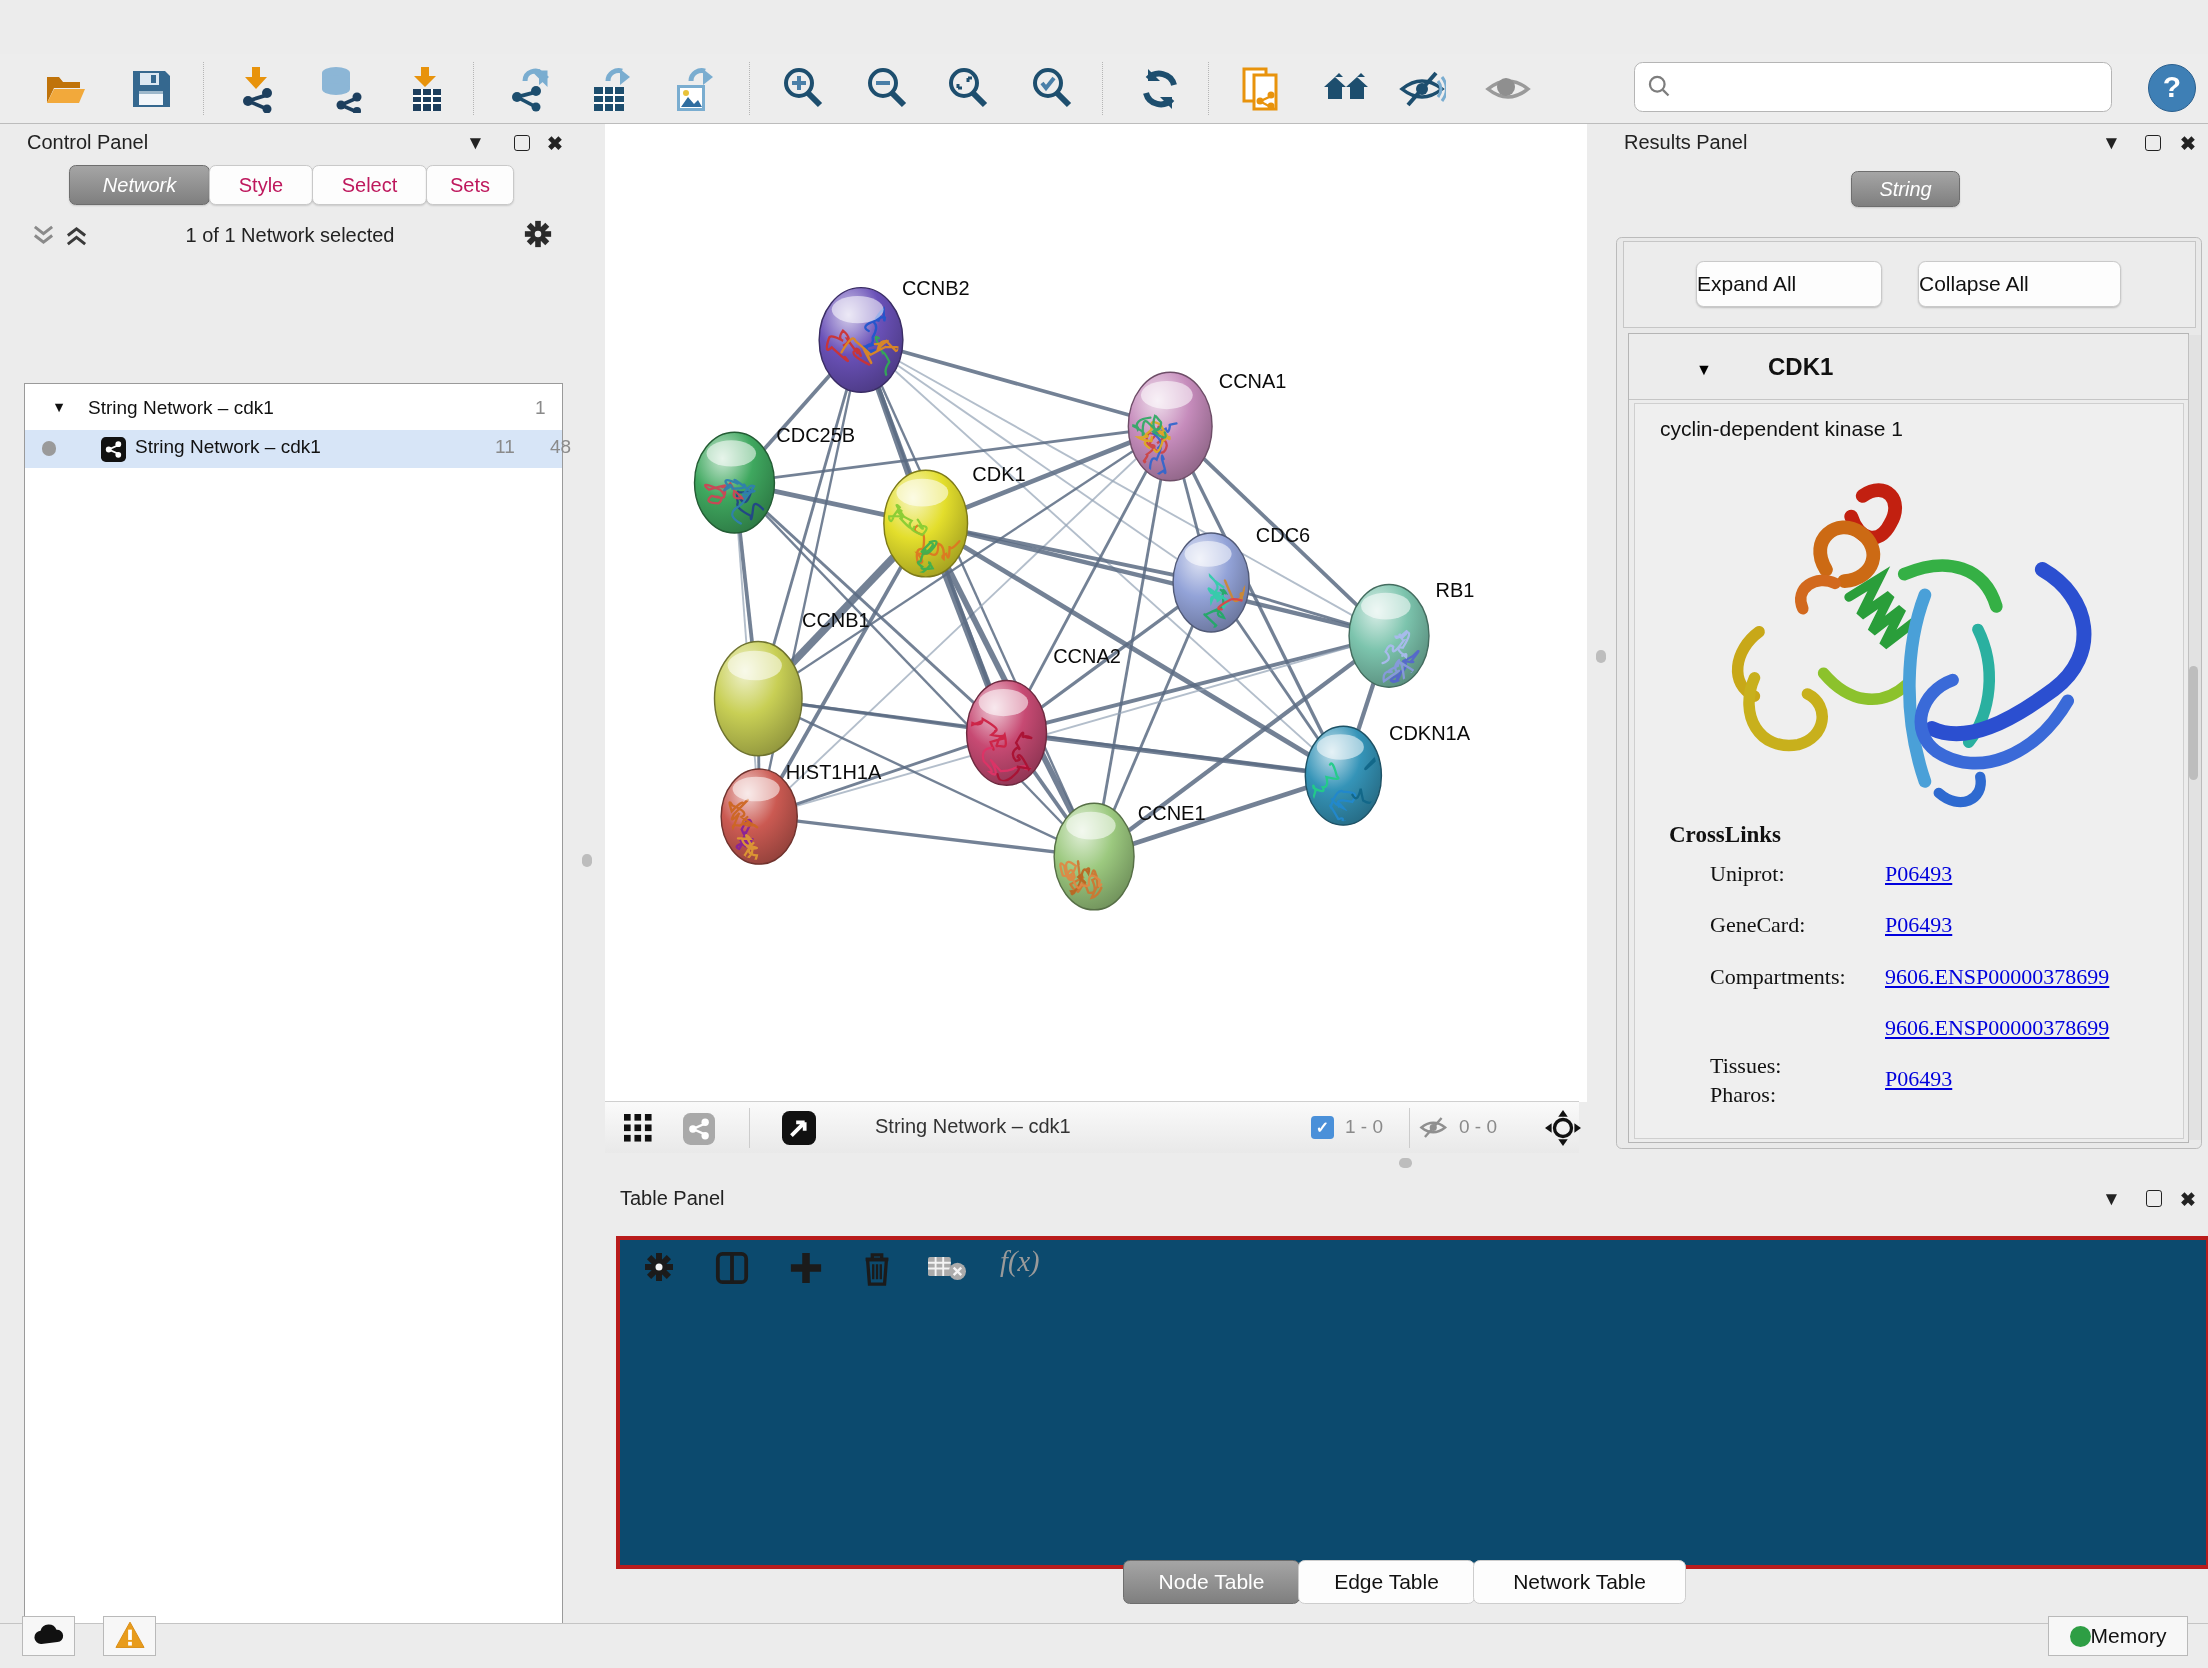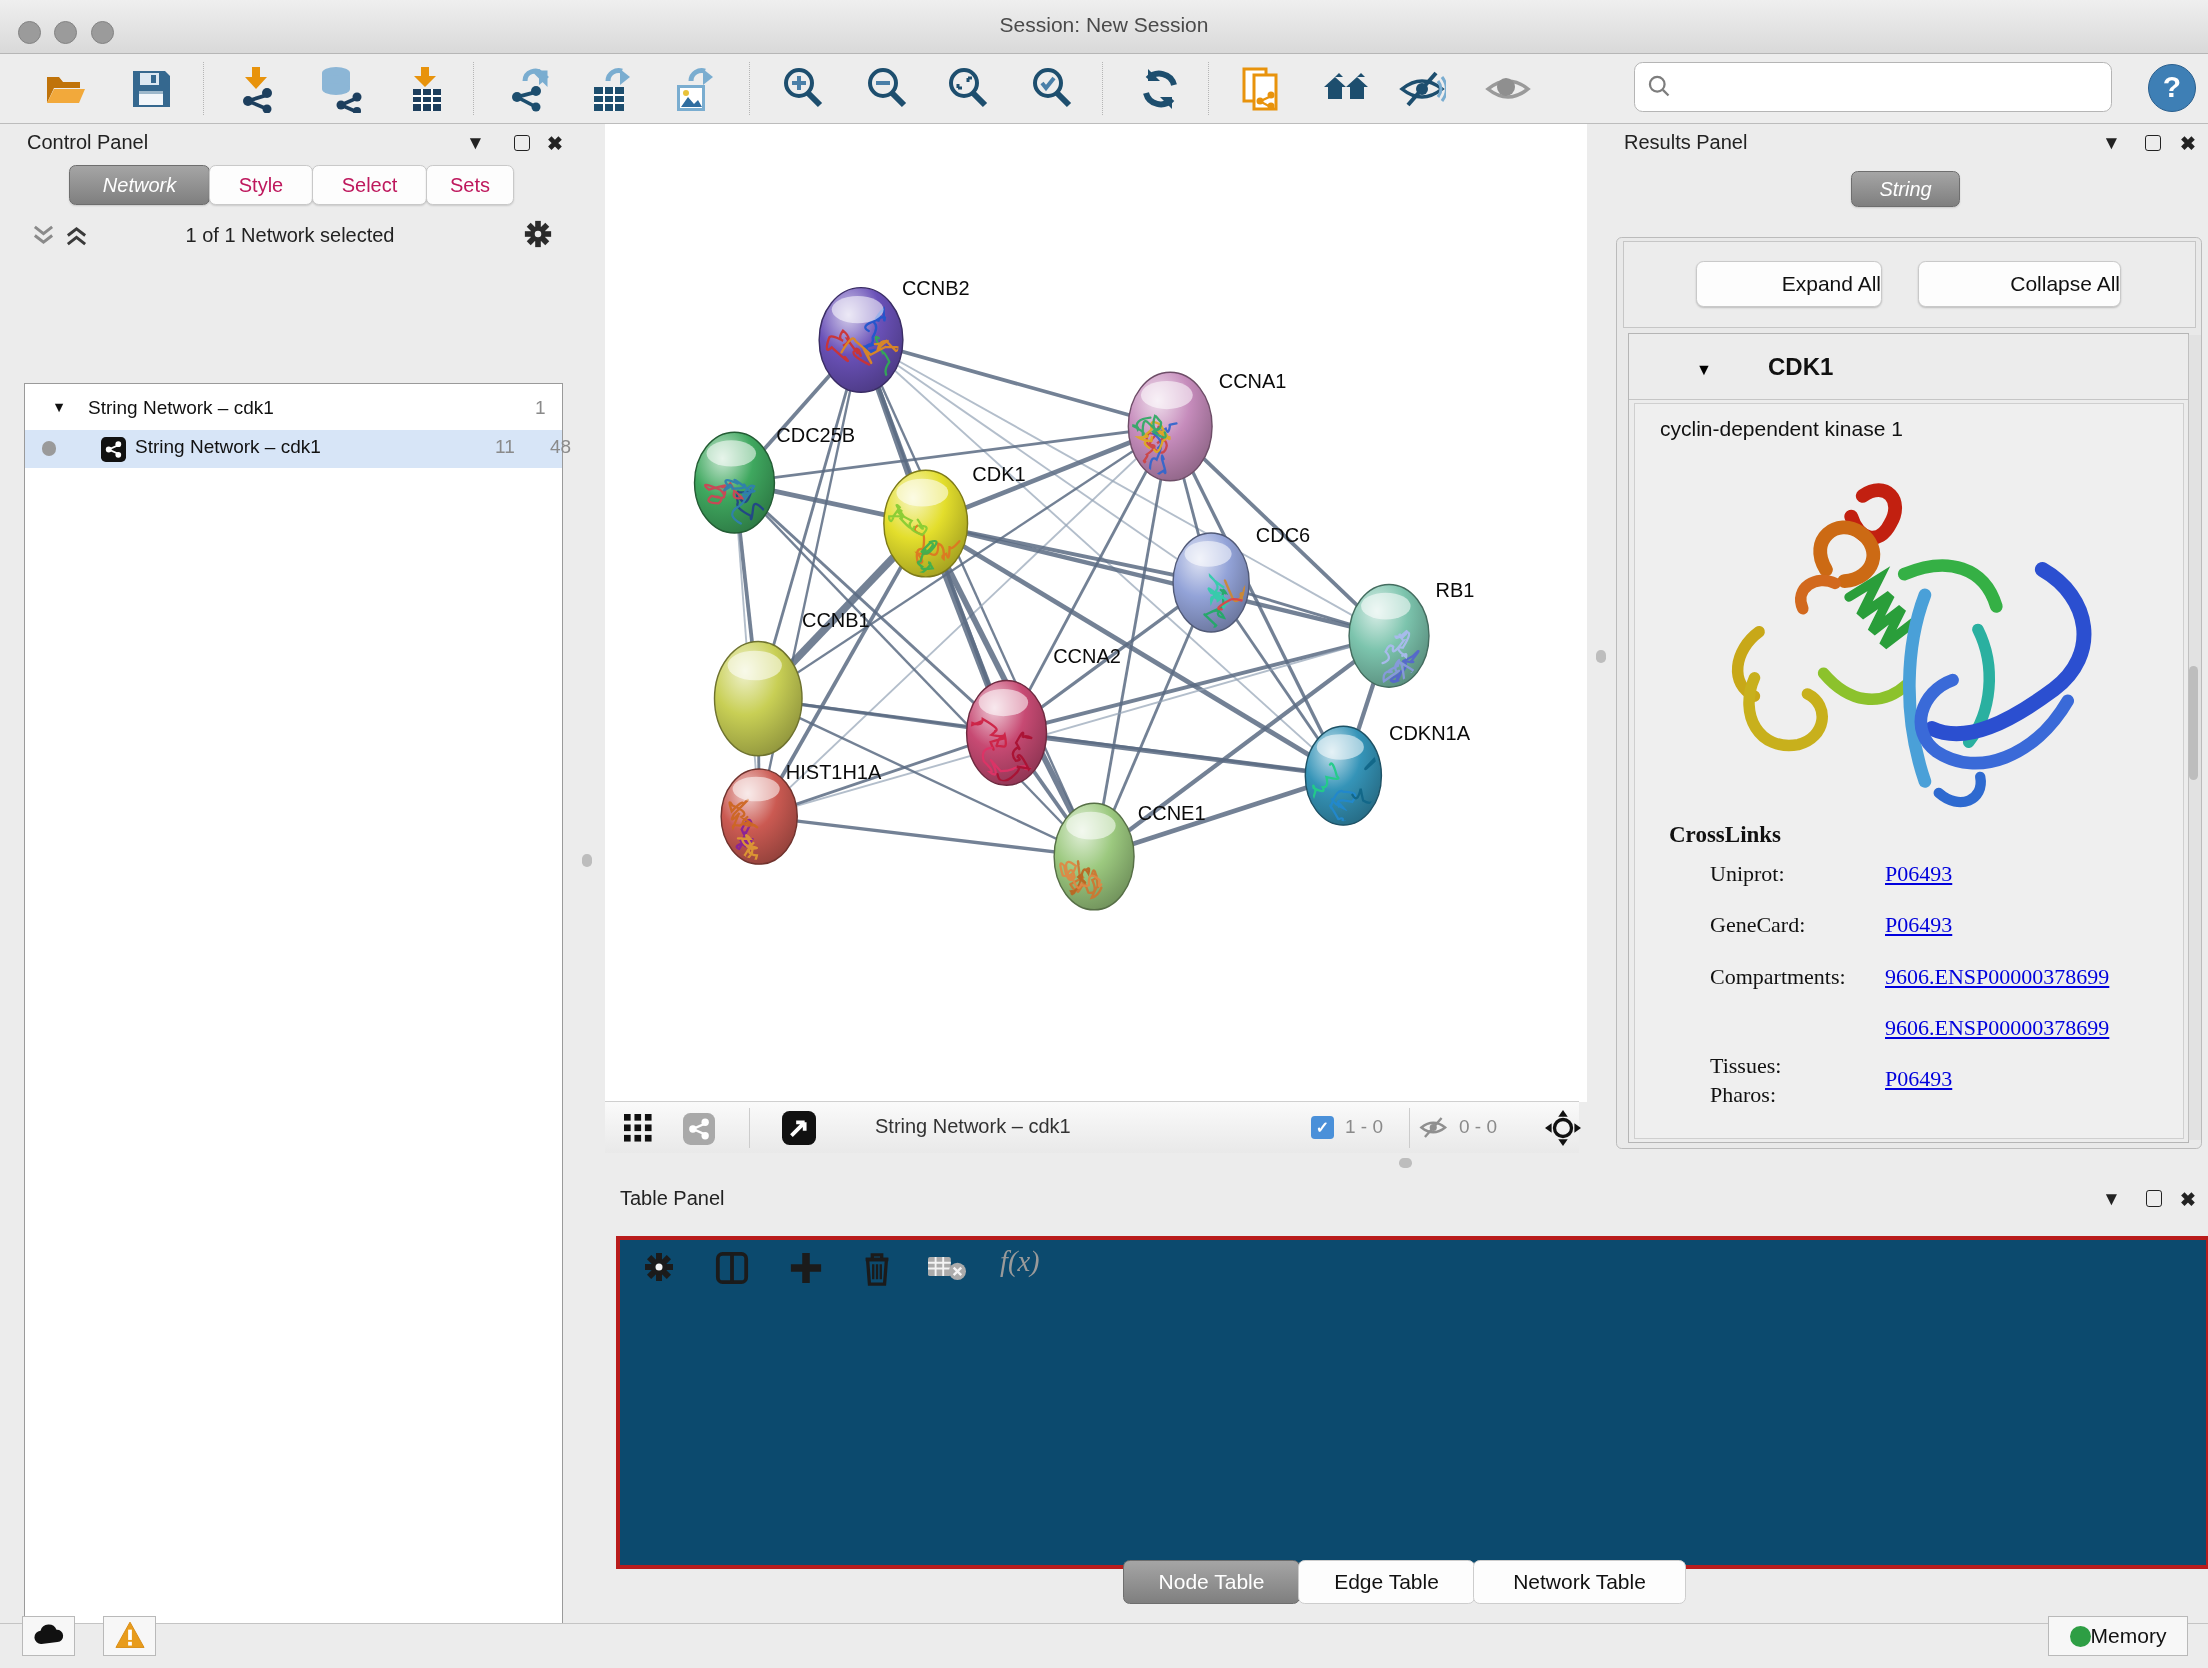--- a/index.html
+++ b/index.html
@@ -29,21 +29,21 @@
   #netrow2{background:#d7e5f7;}
   
   #canvas{left:605px;top:124px;width:982px;height:978px;background:#fff;}
   #netbar{left:605px;top:1101px;width:974px;height:51px;background:linear-gradient(#fafafa,#e9e9e9);border-top:1px solid #cfcfcf;}
   .nbsep{position:absolute;top:5.7px;height:40px;border-left:1px solid #cccccc;}
   #netbar-title{position:absolute;left:270px;top:13.3px;font-size:20px;color:#333;}
   .cntlabel{position:absolute;top:14.3px;font-size:19px;color:#8a8a8a;}
   
   #res-outer{left:1616px;top:237px;width:584px;height:910px;background:#e9e9e9;border:1px solid #bbb;border-radius:5.7px;}
   #res-btnbox{left:1623px;top:241px;width:571px;height:85px;background:#ececec;border:1px solid #c6c6c6;}
-  .rbtn{position:absolute;top:19px;height:44px;background:#fdfdfd;border:1px solid #c9c9c9;border-radius:7.6px;font-size:21px;text-align:right;box-shadow:0 1px 1.9px rgba(0,0,0,.2);line-height:44px;color:#111;}
+  .rbtn{position:absolute;top:19px;height:44px;background:#fdfdfd;border:1px solid #c9c9c9;border-radius:7.6px;font-size:21px;text-align:left;box-shadow:0 1px 1.9px rgba(0,0,0,.2);line-height:44px;color:#111;}
   #res-section{left:1628px;top:333px;width:559px;height:808px;background:#ececec;border:1px solid #b5b5b5;}
   #res-inner{left:1634px;top:403px;width:548px;height:734px;background:#efefef;border:1px solid #cfcfcf;}
   .serif{font-family:"Liberation Serif",serif;}
   .xl-label{position:absolute;left:75px;font-size:22px;color:#111;}
   .xl-link{position:absolute;left:250px;font-size:22px;color:#0000dd;text-decoration:underline;}
   #res-scroll{left:2188px;top:335px;width:12.4px;height:805px;background:#e2e2e2;border-left:1px solid #c0c0c0;}
   #res-thumb{left:2189px;top:666px;width:8.6px;height:114px;background:#bdbdbd;border-radius:4.8px;}
   
   #tbl-outer{left:616px;top:1236px;width:1586px;height:325px;background:#0c4a6e;border:4px solid #b91c1c;}
   .btab{position:absolute;top:1560px;height:42px;border:1px solid #cdcdcd;background:#fdfdfd;font-size:21px;text-align:center;line-height:42px;color:#111;border-radius:6.7px;}
@@ -55,26 +55,20 @@
   #memdot{width:21px;height:21px;border-radius:50%;}
   .handle-dot{position:absolute;width:9.5px;height:13.3px;border-radius:4.8px;background:#bdbdbd;}
   .small-ic{vertical-align:middle;}
   .fx{font-family:"Liberation Serif",serif;font-style:italic;color:#9a9a9a;font-size:28.5px;}
 </style>
 </head>
 <body>
 
 <div id="app">
 
-  <div id="titlebar" class="abs">
-    <span class="tlight" style="left:18px"></span>
-    <span class="tlight" style="left:54px"></span>
-    <span class="tlight" style="left:91px"></span>
-    <div id="wtitle">Session: New Session</div>
-  </div>
 
   <div id="toolbar" class="abs">
     <svg class="ticon" style="left:42px" viewBox="0 0 48 48">
         <path d="M5 12h12l4 5h17v5H5z" fill="#c0730a"></path>
         <path d="M5 38V14h13l4 5h16v4H12L5 38z" fill="#c0730a"></path>
         <path d="M12 24h31l-6 14H5z" fill="#f2a93b"></path>
       </svg>
     <svg class="ticon" style="left:127px" viewBox="0 0 48 48">
         <path d="M6 6h32l5 5v31H6z" fill="#35688f"></path>
         <rect x="13" y="8" width="19" height="12" fill="#dce8f2"></rect>

